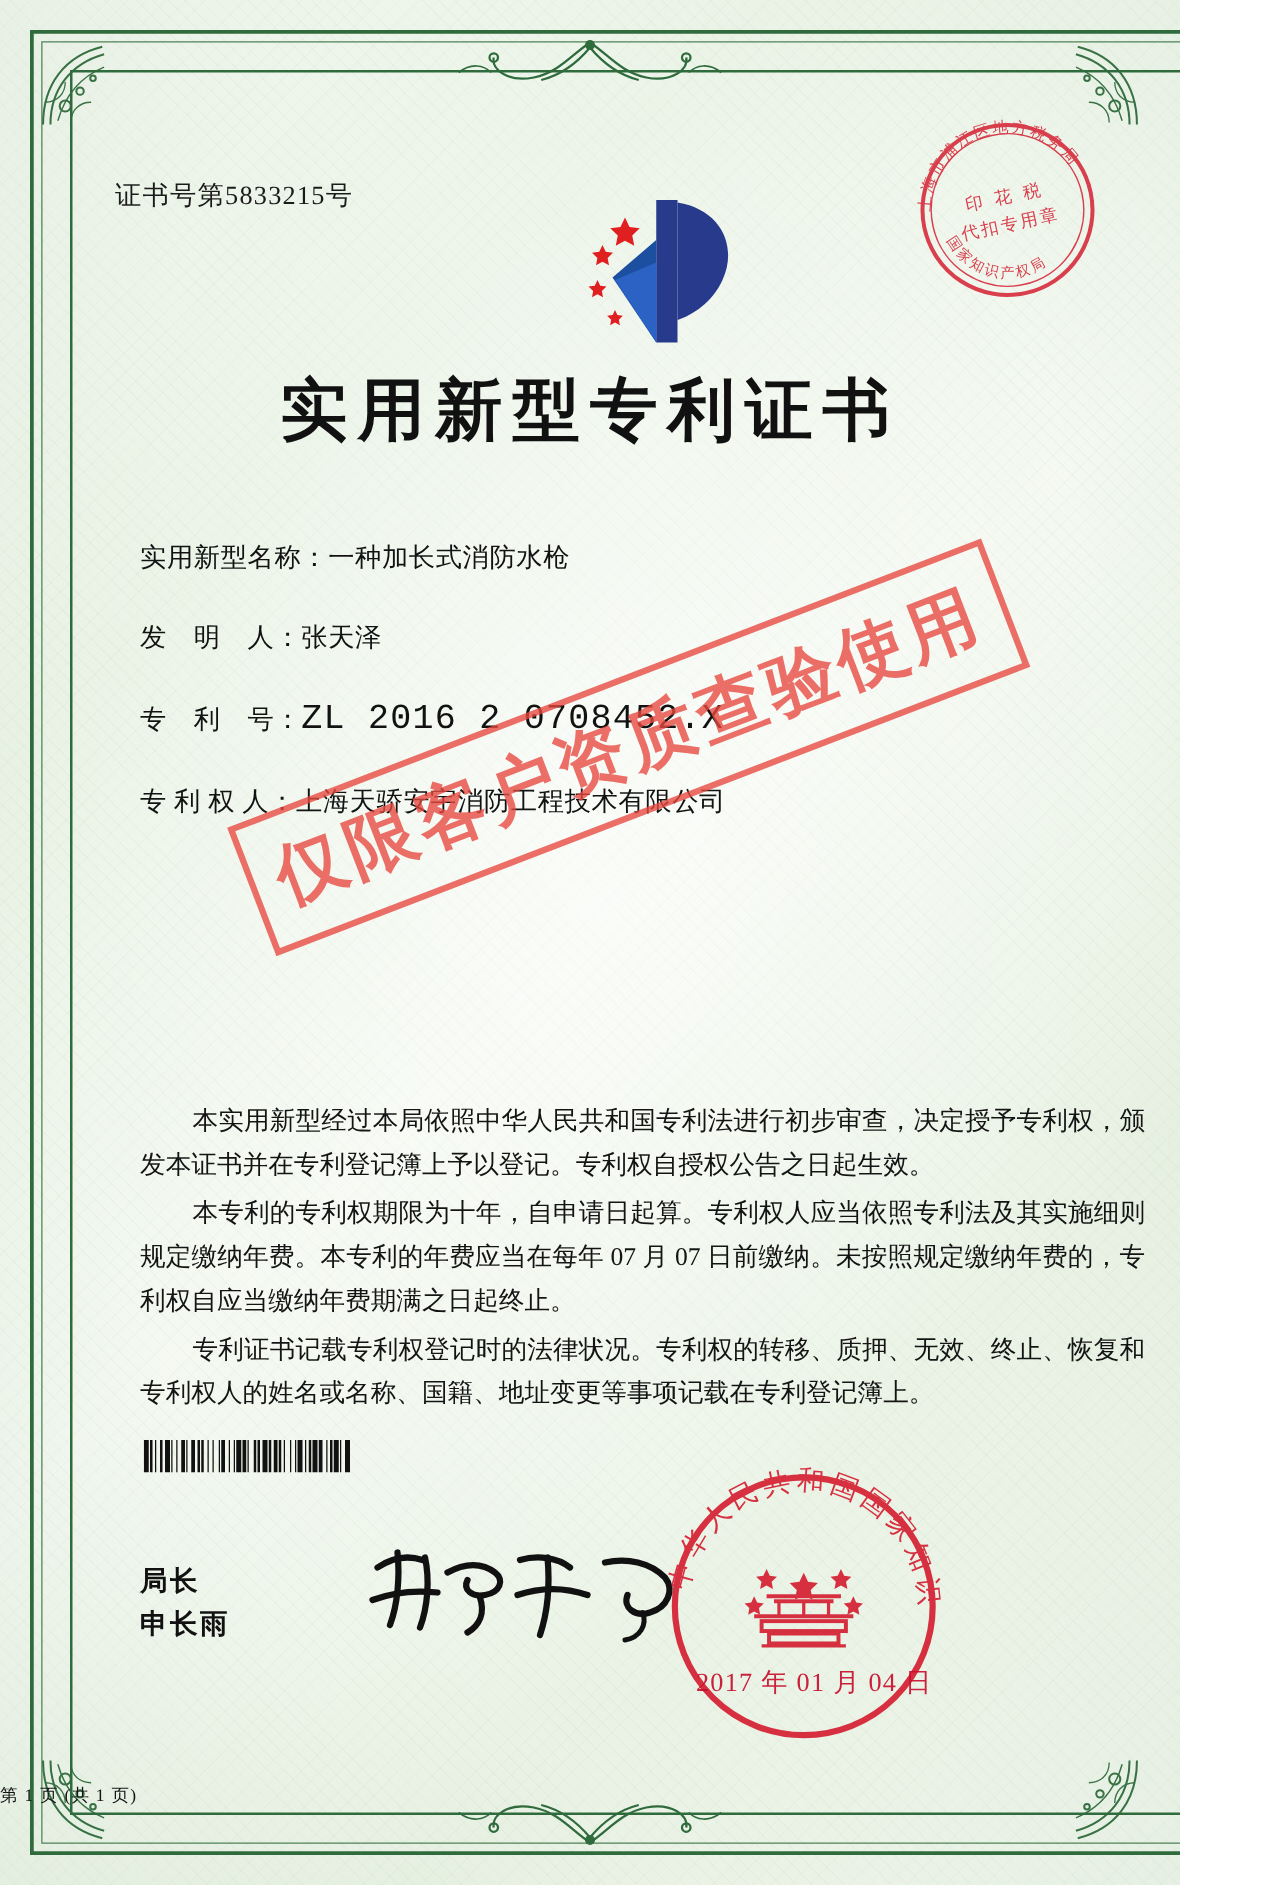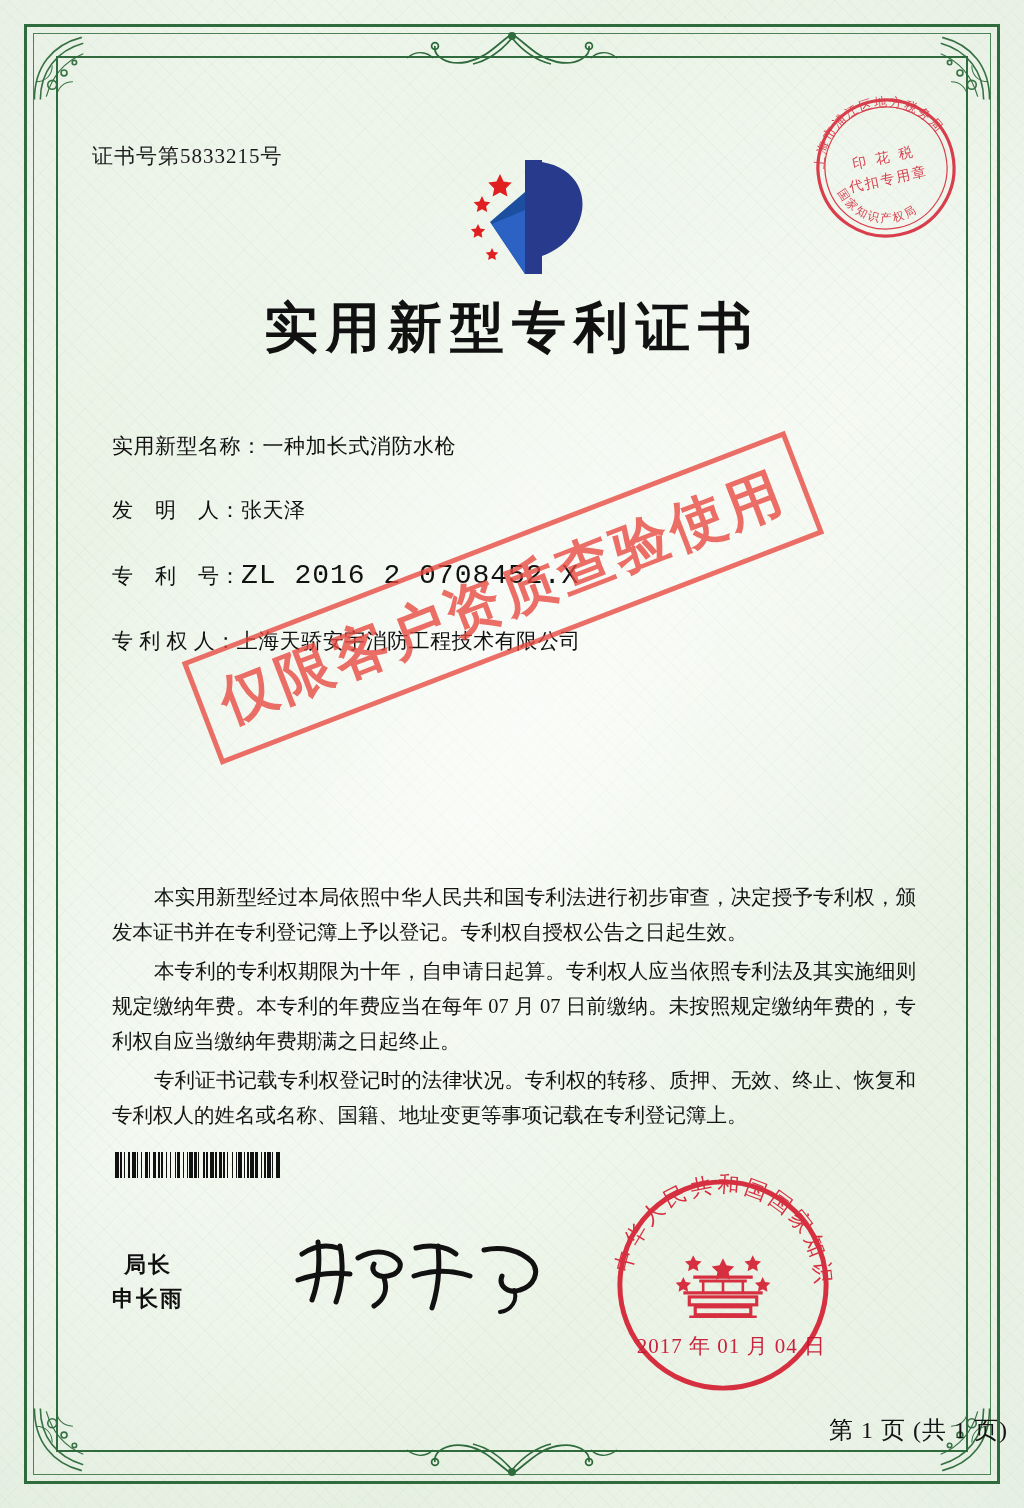--- a/index.html
+++ b/index.html
@@ -5,21 +5,21 @@
   html, body {
     margin: 0;
     padding: 0;
     background: #ffffff;
   }
   body {
     font-family: "Liberation Serif", "DejaVu Serif", serif;
   }
   .page {
     position: relative;
-    width: 1024px;
+    width: 944px;
     height: 1508px;
     overflow: hidden;
     background: linear-gradient(135deg, #f2f7ef 0%, #eaf3e6 25%, #f5f9f2 50%, #e9f2e4 75%, #f3f8f0 100%);
   }
   
   .texture {
     position: absolute;
     inset: 0;
     background:
       repeating-linear-gradient(45deg, rgba(120,170,120,0.055) 0px, rgba(120,170,120,0.055) 1px, transparent 1px, transparent 9px),
@@ -191,21 +191,20 @@
   
   .director {
     position: absolute;
     left: 112px;
     top: 1248px;
     font-size: 22px;
     color: #111;
     line-height: 34px;
     letter-spacing: 2px;
     font-weight: bold;
-    text-align: center;
   }
   .signature {
     position: absolute;
     left: 288px;
     top: 1228px;
     width: 260px;
     height: 90px;
     color: #111;
   }
   .signature svg { width: 100%; height: 100%; display: block; }
@@ -227,24 +226,24 @@
     font-size: 21px;
     color: #c8102e;
     letter-spacing: 1px;
     font-family: "Liberation Serif","DejaVu Serif",serif;
     opacity: .92;
   }
 
   
   .page-footer {
     position: absolute;
-    left: 0; right: 16px;
+    left: 0; right: 4px;
     bottom: 62px;
-    text-align: right;
-    font-size: 24px;
+    text-align: left;
+    font-size: 14px;
     color: #141414;
     letter-spacing: 1px;
   }
 
   
   .watermark {
     position: absolute;
     left: 218px;
     top: 548px;
     width: 580px;

